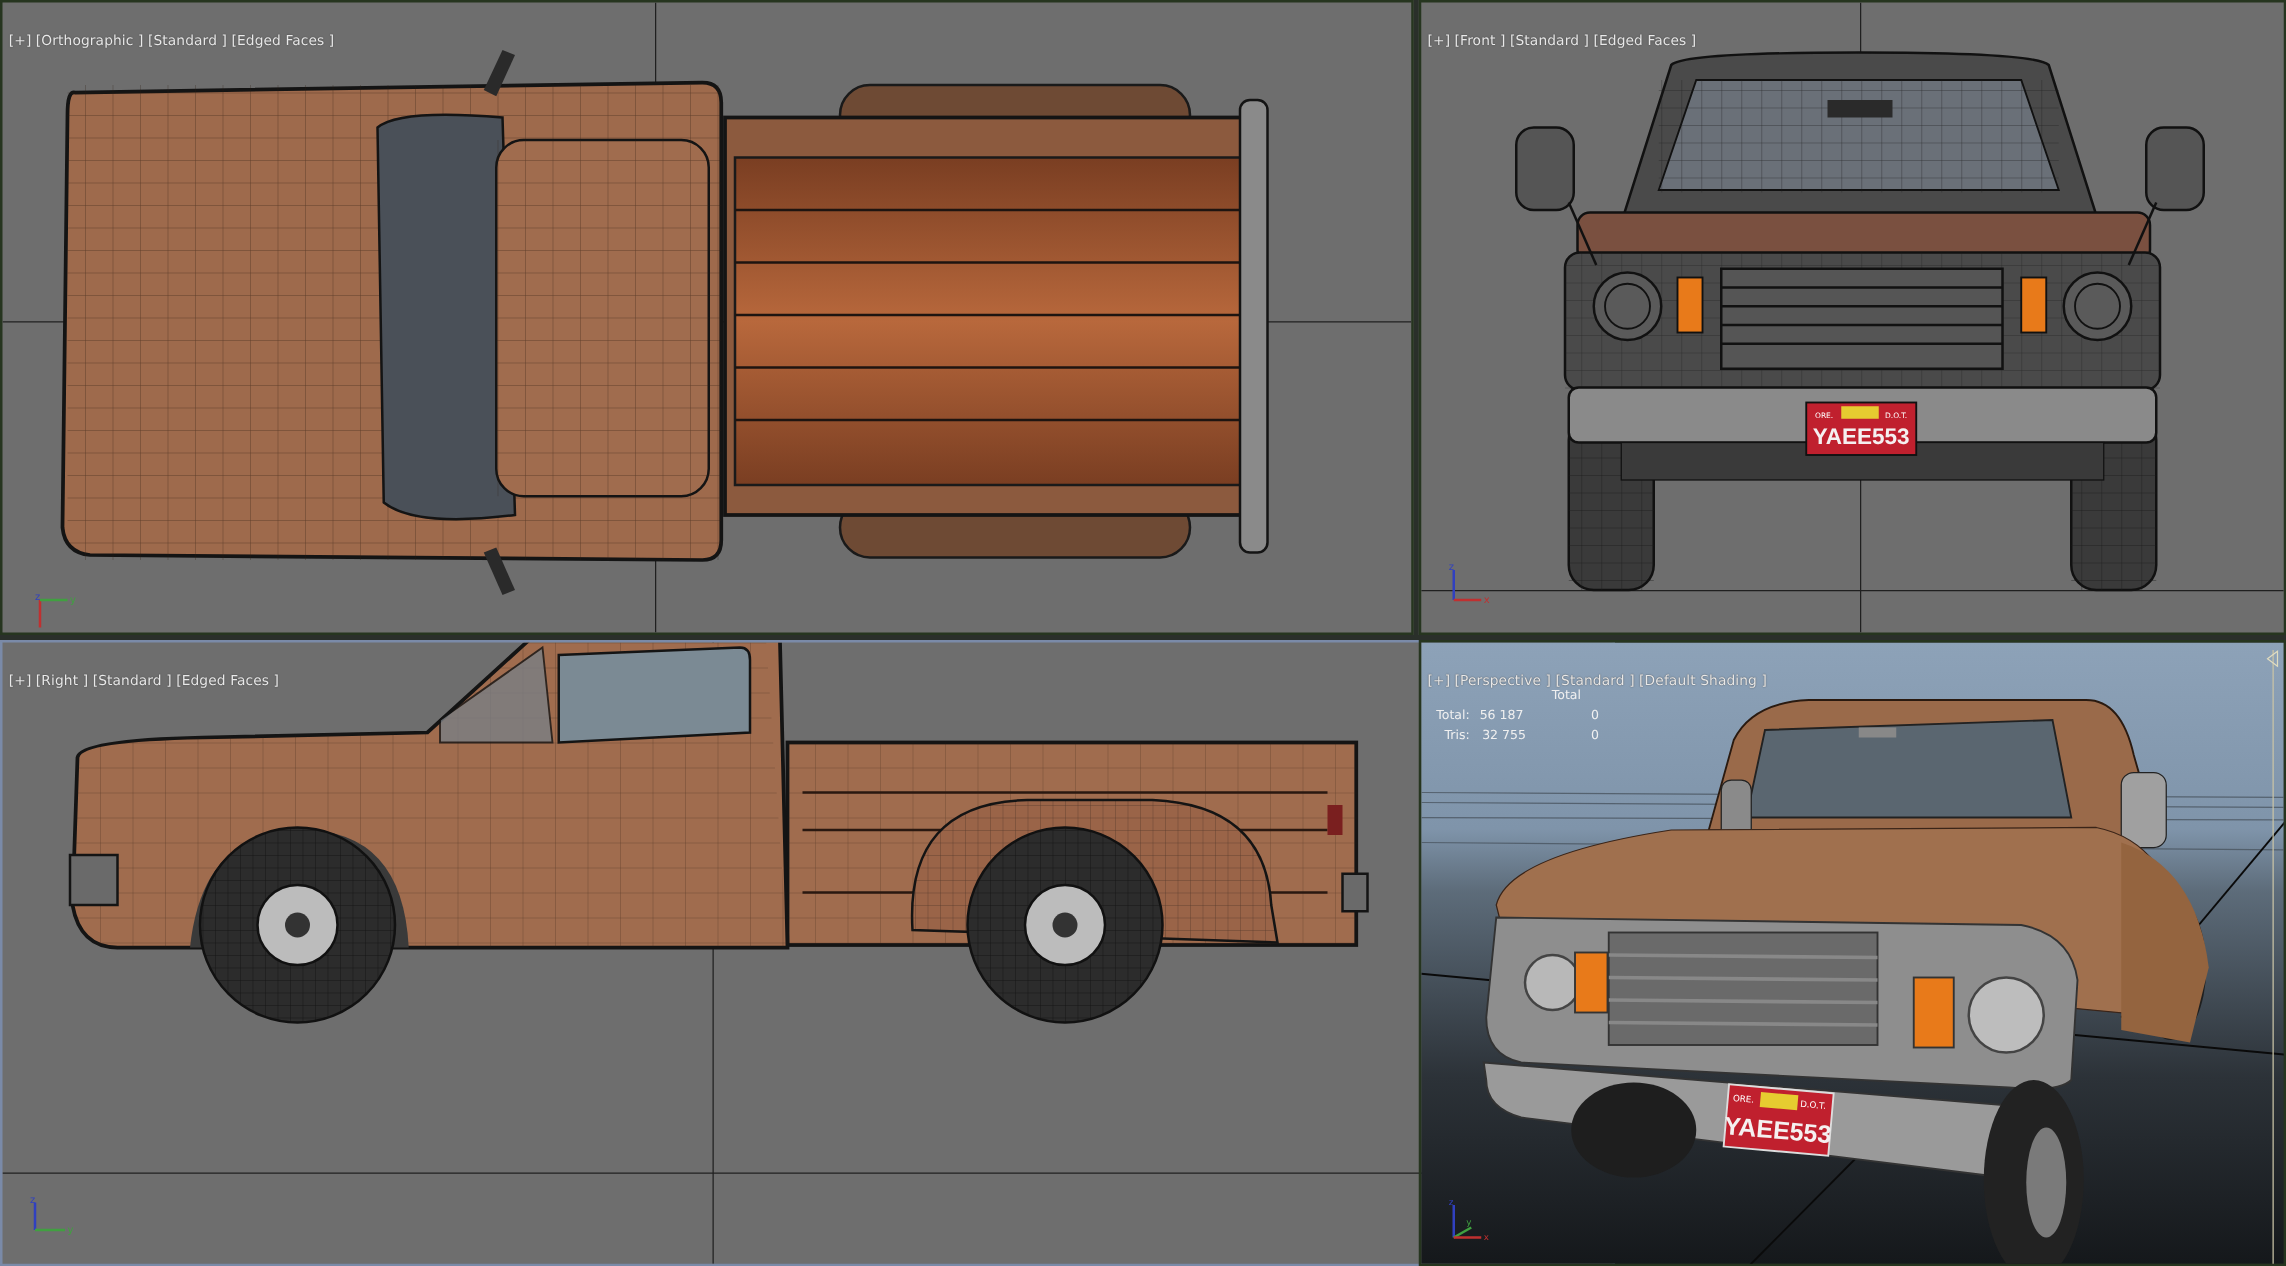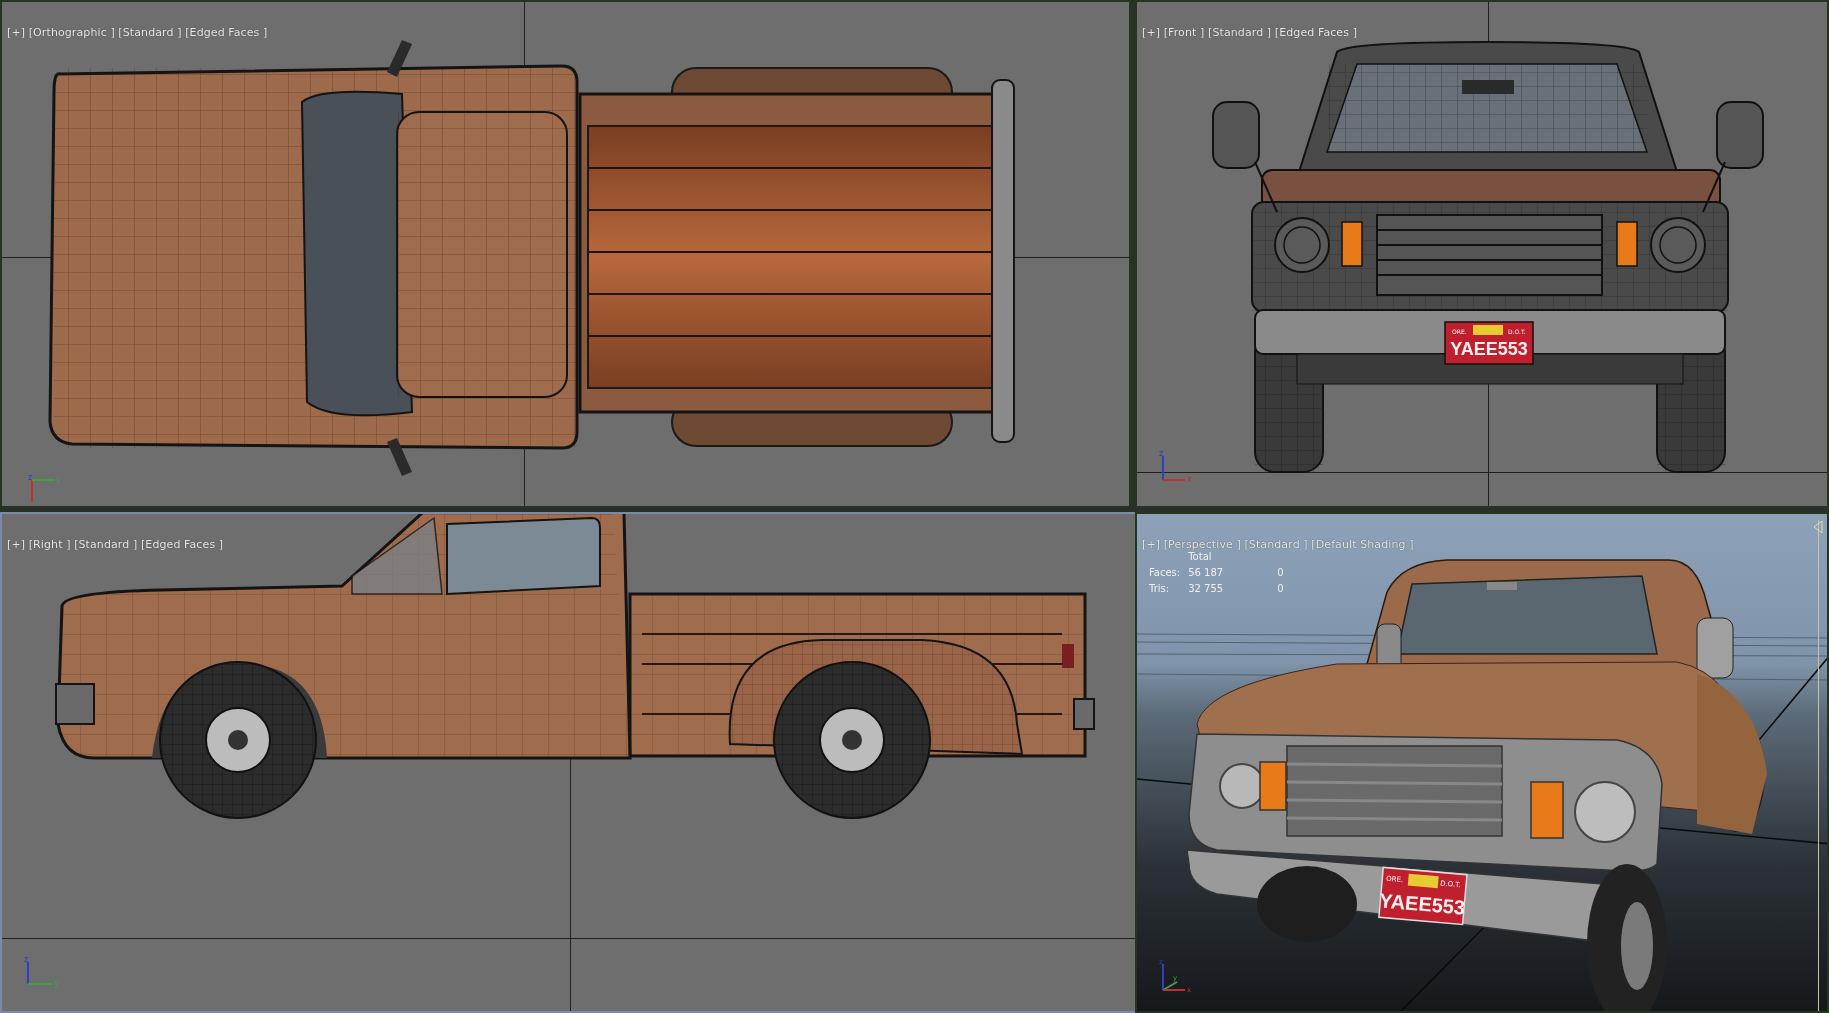--- a/index.html
+++ b/index.html
@@ -7,21 +7,21 @@
   .vp{position:absolute;overflow:hidden;background:#6e6e6e;box-sizing:border-box;}
   .vp.top{border:2px solid #26351f;}
   .vp.active{border:2px solid #8a9a6a;}
   .vp-label{position:absolute;left:5px;top:24px;font-size:11px;color:#e9e9e9;letter-spacing:0.1px;text-shadow:0 0 1px #333;white-space:pre;cursor:pointer;}
   .grid-h,.grid-v{position:absolute;background:#202020;}
   .grid-h{height:1px;left:0;right:0;}
   .grid-v{width:1px;top:0;bottom:0;}
   .gizmo{position:absolute;width:40px;height:40px;}
   .stats{position:absolute;left:12px;top:34px;font-size:10px;color:#f0f0f0;}
   .stats table{border-collapse:collapse;}
-  .stats td{padding:1px 8px 1px 0;height:14px;}
+  .stats td{padding:1px 8px 1px 0;height:14px;text-align:right;}
   svg{position:absolute;left:0;top:0;}
   .sidebar-tri{position:absolute;right:2px;top:6px;width:6px;height:100%;border-left:1px solid #c9c3a6;}
 </style>
 </head>
 <body>
 
 <div class="vp top" style="left:0;top:0;width:1131px;height:508px;">
   <div class="grid-v" style="left:522px;"></div>
   <div class="grid-h" style="top:255px;"></div>
   <svg width="1131" height="508">
@@ -244,21 +244,21 @@
   <div class="vp-label">[+] [Perspective ] [Standard ] [Default Shading ]</div>
   <div class="stats">
     <table>
       <tbody>
           <tr>
             <td></td>
             <td>Total</td>
             <td></td>
           </tr>
       <tr>
-        <td>Faces:</td>
+        <td>Total:</td>
         <td style="padding-right:54px">56 187</td>
         <td>0</td>
       </tr>
       <tr>
         <td>Tris:</td>
         <td style="padding-right:52px">32 755</td>
         <td>0</td>
       </tr>
     </tbody>
       </table>

